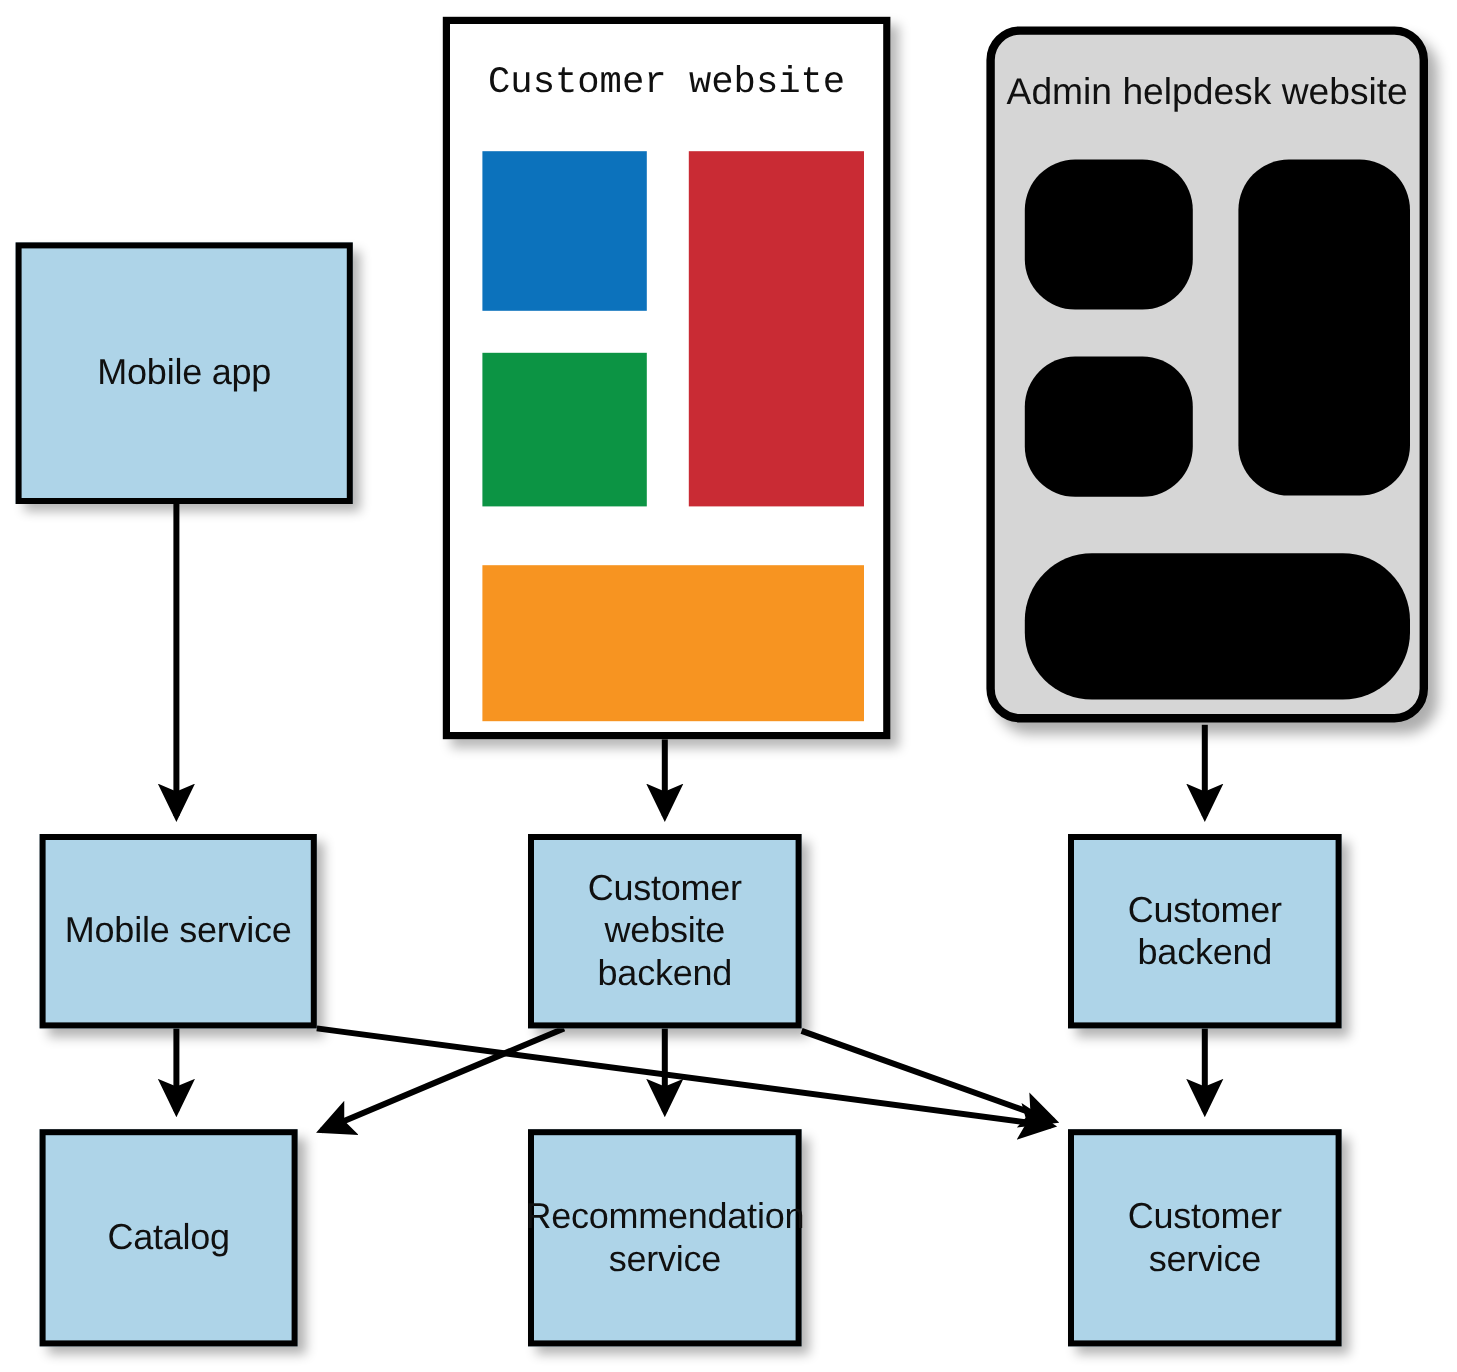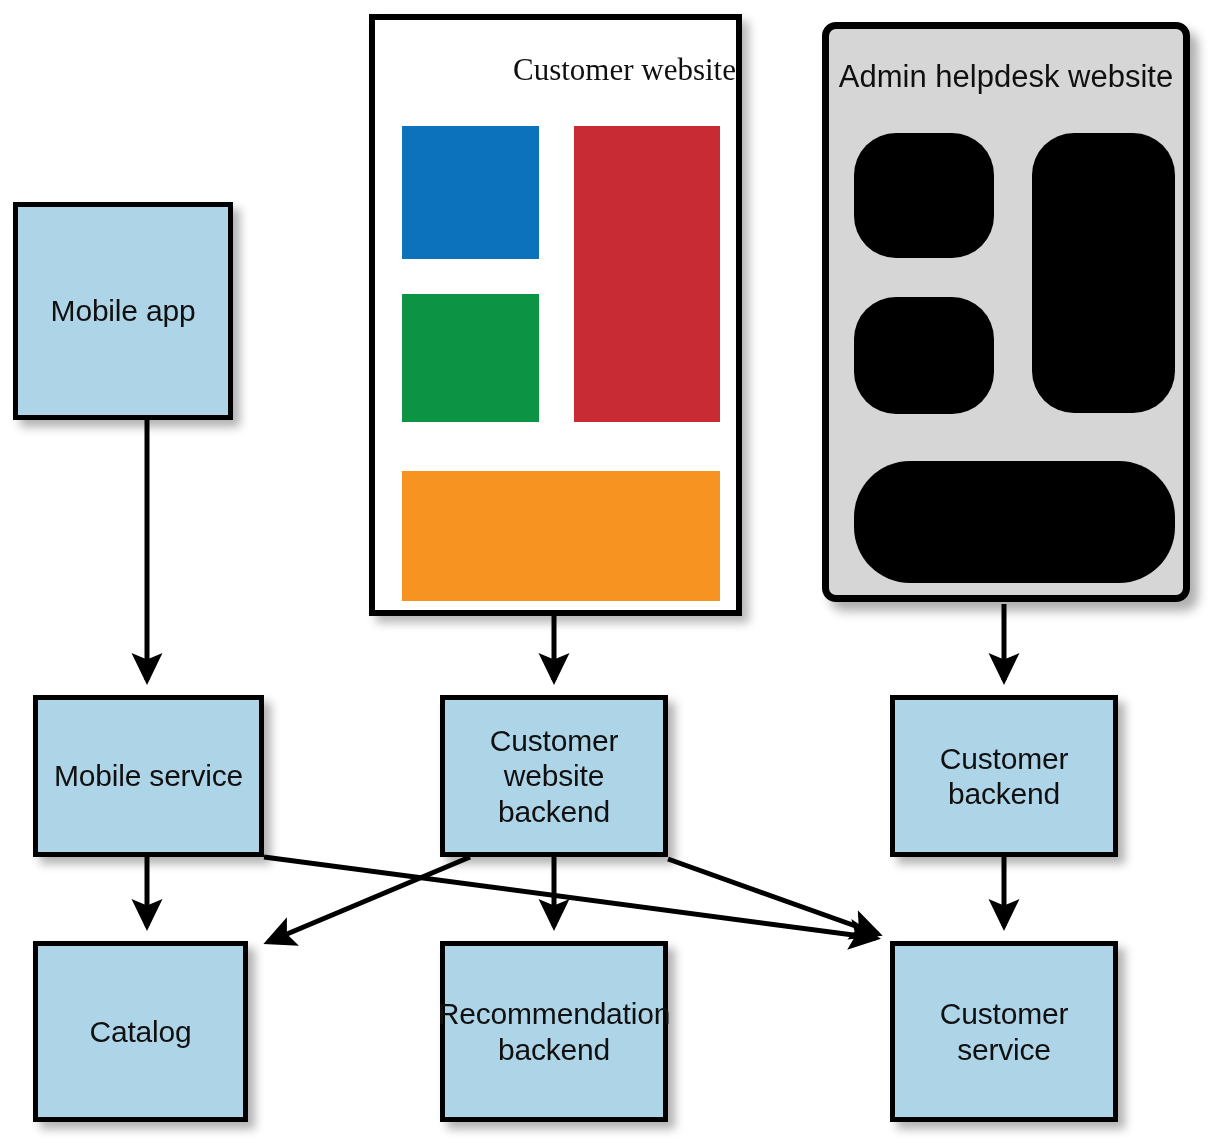--- a/index.html
+++ b/index.html
@@ -61,44 +61,44 @@
     box-sizing: border-box;
     background: #ffffff;
     border: 6px solid #000000;
     box-shadow: 7px 7px 9px rgba(0,0,0,0.28);
   }
   #customer-website-panel .panel-title {
     position: absolute;
     left: 0;
     right: 0;
     top: 32px;
-    text-align: right;
+    text-align: center;
     font-size: 31px;
     color: #101010;
-    font-family: Liberation Serif, serif;
+    font-family: Liberation Mono, monospace;
   }
   .wireframe-block {
     position: absolute;
   }
   #cw-block-blue   { left: 27px;  top: 106px; width: 137px; height: 133px; background: #0c72bc; }
   #cw-block-red    { left: 199px; top: 106px; width: 146px; height: 296px; background: #c92b34; }
   #cw-block-green  { left: 27px;  top: 274px; width: 137px; height: 128px; background: #0c9444; }
   #cw-block-orange { left: 27px;  top: 451px; width: 318px; height: 130px; background: #f79421; }
 
   
   #admin-helpdesk-panel {
     position: absolute;
     left: 822px;
     top: 22px;
     width: 368px;
     height: 580px;
     box-sizing: border-box;
     background: #d6d6d6;
     border: 7px solid #000000;
-    border-radius: 14px;
+    border-radius: 28px;
     box-shadow: 8px 9px 11px rgba(0,0,0,0.32);
   }
   #admin-helpdesk-panel .panel-title {
     position: absolute;
     left: 0;
     right: 0;
     top: 30px;
     text-align: center;
     font-size: 31px;
     color: #101010;
@@ -107,21 +107,21 @@
   .helpdesk-block {
     position: absolute;
     background: #000000;
   }
   #hd-block-tl { left: 25px;  top: 104px; width: 140px; height: 125px; border-radius: 42px; }
   #hd-block-r  { left: 203px; top: 104px; width: 143px; height: 280px; border-radius: 42px; }
   #hd-block-bl { left: 25px;  top: 268px; width: 140px; height: 117px; border-radius: 42px; }
   #hd-block-b  { left: 25px;  top: 432px; width: 321px; height: 122px; border-radius: 56px; }
 
   
-  #node-mobile-app            { left: 13px;  top: 202px; width: 220px; height: 218px; }
+  #node-mobile-app            { left: 13px;  top: 202px; width: 281px; height: 218px; }
   #node-mobile-backend        { left: 33px;  top: 695px; width: 231px; height: 162px; }
   #node-customer-web-backend  { left: 440px; top: 695px; width: 228px; height: 162px; }
   #node-helpdesk-backend      { left: 890px; top: 695px; width: 228px; height: 162px; }
   #node-catalog               { left: 33px;  top: 941px; width: 215px; height: 181px; }
   #node-recommendation        { left: 440px; top: 941px; width: 228px; height: 181px; }
   #node-customer-service      { left: 890px; top: 941px; width: 228px; height: 181px; }
 </style>
 </head>
 <body>
 
@@ -187,21 +187,21 @@
     <span class="label">Customer
 backend</span>
   </div>
 
   <div class="node" id="node-catalog">
     <span class="label">Catalog</span>
   </div>
 
   <div class="node" id="node-recommendation">
     <span class="label">Recommendation
-backend</span>
+service</span>
   </div>
 
   <div class="node" id="node-customer-service">
     <span class="label">Customer
 service</span>
   </div>
 
 </div>
 
 </body></html>

